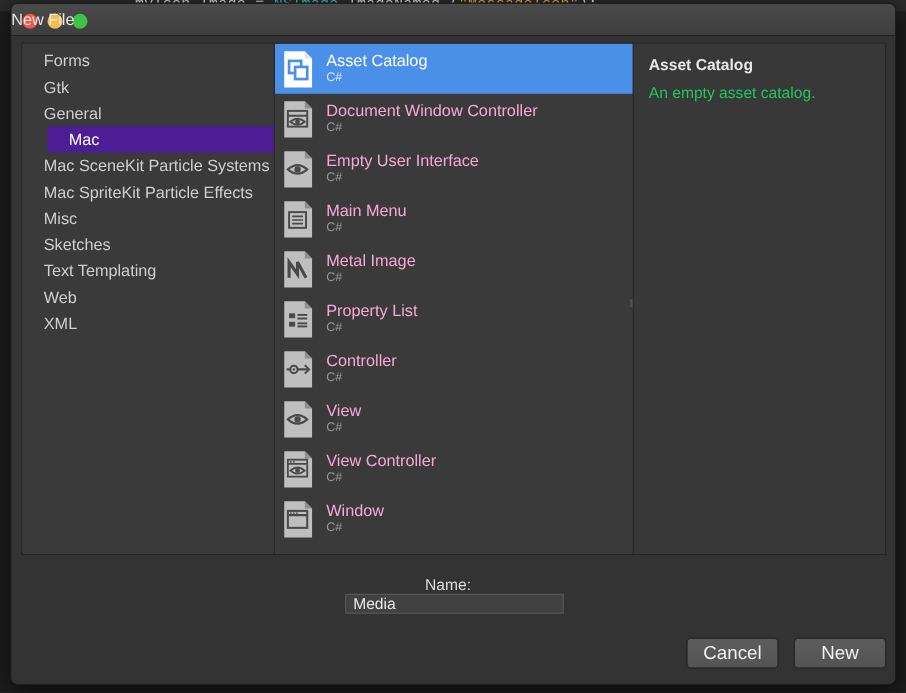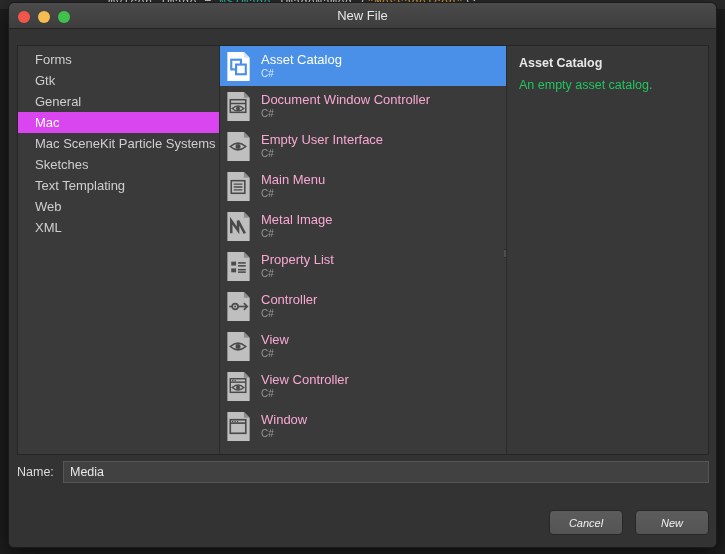--- a/index.html
+++ b/index.html
@@ -39,37 +39,37 @@
 
   #titlebar {
     position: relative;
     height: 26px;
     background: linear-gradient(#4a4a4a, #3e3e3e);
     border-bottom: 1px solid #222;
     border-top-left-radius: 5px; border-top-right-radius: 5px;
   }
   #window-title {
     position: absolute; left: 0; right: 0; top: 5px;
-    text-align: center;
+    text-align: left;
     font-size: 13px; color: #e6e6e6;
   }
   .traffic { position: absolute; top: 8px; width: 12px; height: 12px; border-radius: 50%; }
   #btn-close    { left: 9px;  background: #f2564b; }
   #btn-minimize { left: 29px; background: #f4bd4f; }
   #btn-zoom     { left: 49px; background: #3fc14c; }
 
   #dialog-body {
     position: absolute; left: 0; top: 26px;
     width: 709px; height: 520px;
     background: #333333;
   }
 
   
   #panes {
-    position: absolute; left: 8px; top: 16px;
+    position: absolute; left: 8px; top: 5px;
     width: 692px; height: 410px;
     display: flex;
     background: #3a3a3a;
     border: 1px solid #252525;
   }
 
   
   #category-sidebar {
     width: 202px; flex: 0 0 202px;
     background: #3a3a3a;
@@ -77,21 +77,21 @@
     padding-top: 3px;
     overflow: hidden;
   }
   .cat-item {
     height: 21px; line-height: 21px;
     padding-left: 17px;
     font-size: 13px;
     color: #cfcfcf;
     white-space: nowrap;
   }
-  .cat-item.selected { background: #d946ef; color: #ffffff; }
+  .cat-item.selected { background: #4c1d95; color: #ffffff; margin-left: 20px; }
 
   
   #template-list-wrap {
     flex: 0 0 287px; width: 287px;
     background: #3a3a3a;
     border-right: 1px solid #2a2a2a;
     position: relative;
     overflow: hidden;
   }
   #template-list { position: absolute; left: 0; top: 0; width: 287px; }
@@ -124,21 +124,21 @@
   }
   #detail-title {
     font-size: 12.5px; font-weight: bold; color: #e8e8e8; margin-bottom: 7px;
   }
   #detail-desc { font-size: 12.5px; color: #22c55e; line-height: 16px; }
 
   
   #name-row {
     position: absolute; left: 8px; top: 432px;
     width: 692px; height: 22px;
-    display: flex; align-items: center;
+    display: flex; align-items: center; flex-direction: column;
   }
   #name-label { font-size: 12.5px; color: #dcdcdc; width: 46px; }
   #name-input {
     flex: 1 1 auto; height: 22px;
     background: #414141;
     border: 1px solid #555;
     color: #e8e8e8;
     font-family: "Liberation Sans", sans-serif;
     font-size: 12.5px;
     padding: 0 6px;
@@ -150,24 +150,23 @@
     position: absolute; right: 9px; top: 481px;
     display: flex; gap: 12px;
   }
   .dlg-btn {
     min-width: 74px; height: 25px;
     background: linear-gradient(#5c5c5c, #545454);
     border: 1px solid #272727;
     border-radius: 4px;
     color: #f0f0f0;
     font-family: "Liberation Sans", sans-serif;
-    font-size: 11px;
+    font-size: 15px;
     cursor: default;
     padding: 0 12px;
-    font-style: italic;
   }
 
   svg { display: block; }
 </style>
 </head>
 <body>
 
 <div id="editor-bg">
   <div id="editor-code"><span class="c-plain">myIcon.Image = </span><span class="c-type">NSImage</span><span class="c-plain">.ImageNamed (</span><span class="c-str">"MessageIcon"</span><span class="c-plain">);</span></div>
 </div>
@@ -184,20 +183,22 @@
   <div id="dialog-body">
 
     <div id="panes">
 
       <div id="category-sidebar">
           <div class="cat-item"><span>Forms</span></div>
           <div class="cat-item"><span>Gtk</span></div>
           <div class="cat-item"><span>General</span></div>
           <div class="cat-item selected"><span>Mac</span></div>
           <div class="cat-item"><span>Mac SceneKit Particle Systems</span></div>
+          <div class="cat-item"><span>Mac SpriteKit Particle Effects</span></div>
+          <div class="cat-item"><span>Misc</span></div>
           <div class="cat-item"><span>Sketches</span></div>
           <div class="cat-item"><span>Text Templating</span></div>
           <div class="cat-item"><span>Web</span></div>
           <div class="cat-item"><span>XML</span></div>
         </div>
 
       <div id="template-list-wrap">
         <div id="template-list">
             <div class="tpl-item selected">
               <div class="tpl-icon">

